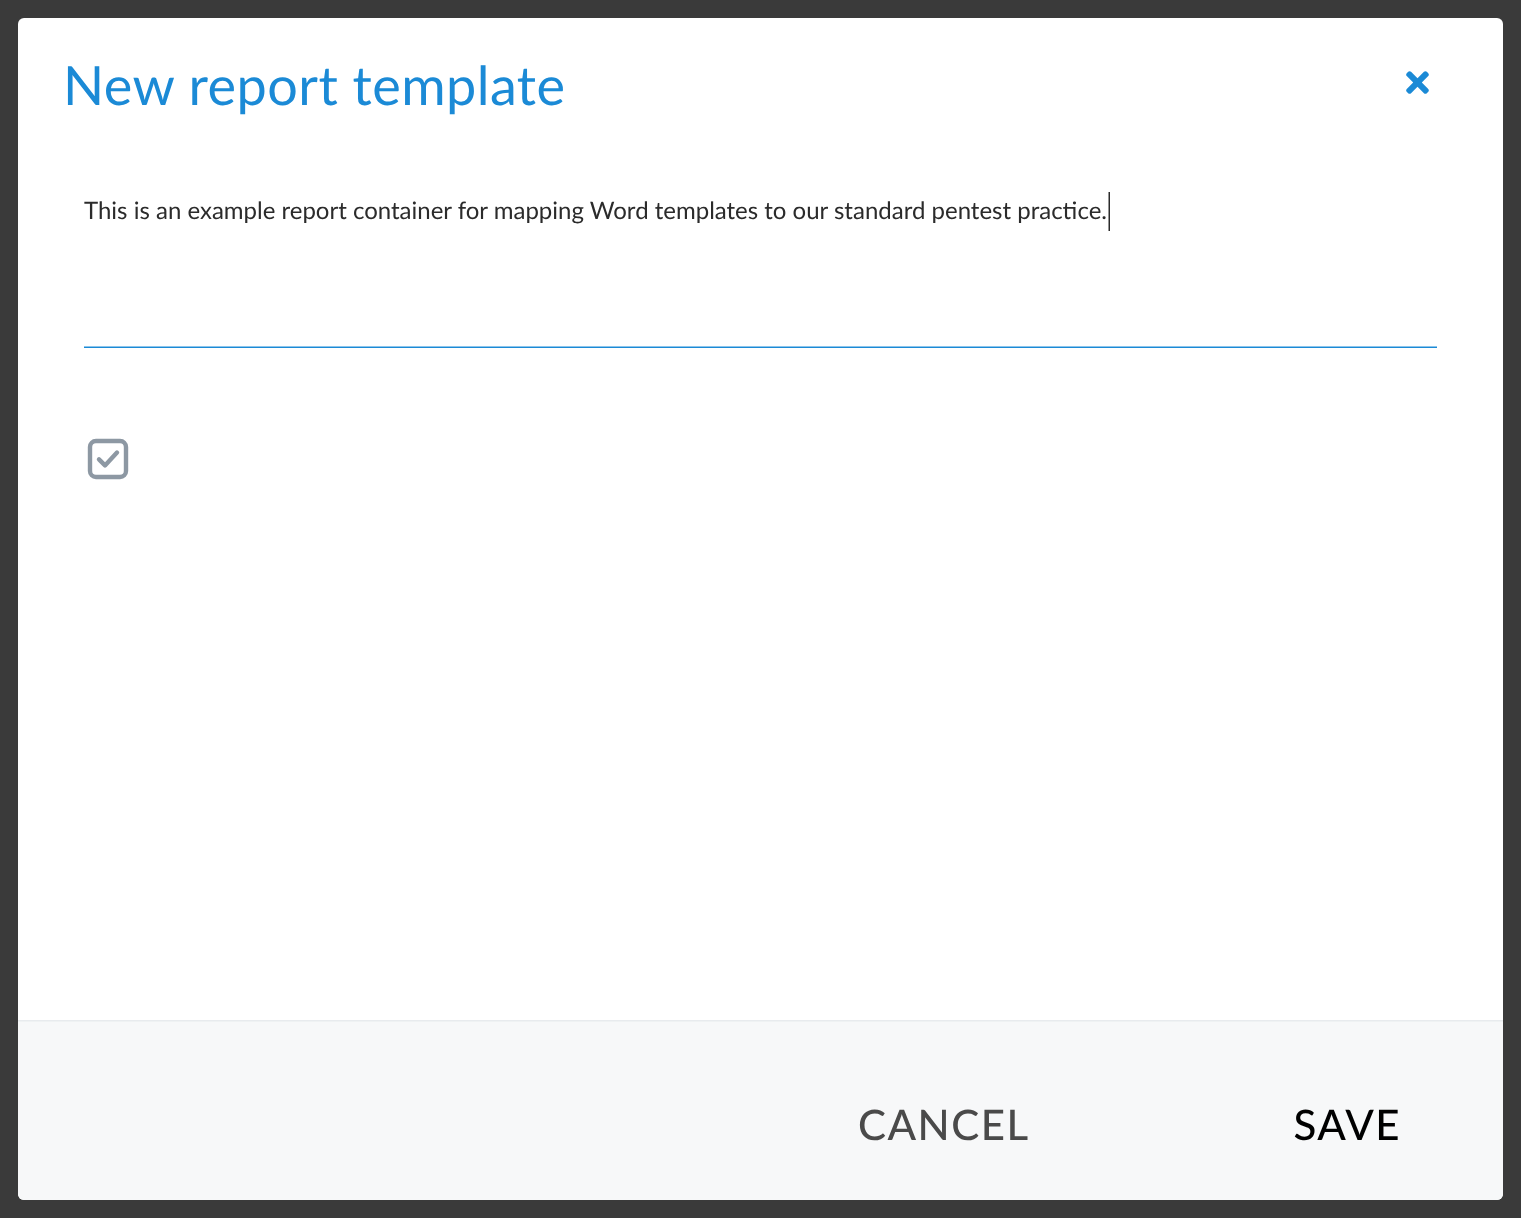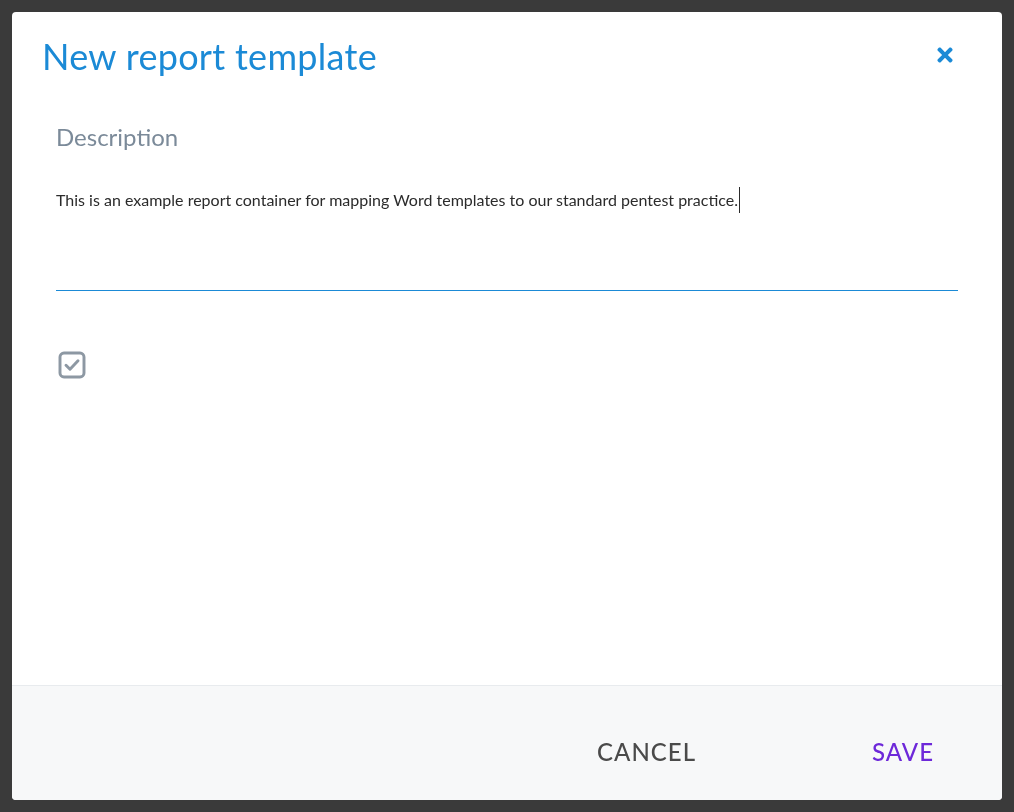--- a/index.html
+++ b/index.html
@@ -119,33 +119,33 @@
       background: #f7f8f9;
       border-top: 1px solid #e8ebee;
       padding: 30px 60px;
       display: flex;
       justify-content: flex-end;
       gap: 160px;
     }
     .btn {
       background: none;
       border: none;
-      font-size: 24px;
+      font-size: 28px;
       font-weight: 500;
       letter-spacing: 1px;
       cursor: pointer;
       font-family: inherit;
       padding: 4px 8px;
       margin-top: 17px;
     }
     .btn-cancel {
       color: #4a4a4a;
     }
     .btn-save {
-      color: #6d28d9;
+      color: #000000;
     }
     .caret::after {
       content: "";
       display: inline-block;
       width: 1px;
       height: 26px;
       background: #2b2b2b;
       vertical-align: text-bottom;
       margin-left: 1px;
       position: relative;
@@ -163,21 +163,20 @@
         <svg viewBox="0 0 352 512" fill="currentColor">
           <path d="M242.7 256l100.1-100.1c12.3-12.3 12.3-32.2 0-44.5l-22.2-22.2c-12.3-12.3-32.2-12.3-44.5 0L176 189.3 75.9 89.2c-12.3-12.3-32.2-12.3-44.5 0L9.2 111.4c-12.3 12.3-12.3 32.2 0 44.5L109.3 256 9.2 356.1c-12.3 12.3-12.3 32.2 0 44.5l22.2 22.2c12.3 12.3 32.2 12.3 44.5 0L176 322.7l100.1 100.1c12.3 12.3 32.2 12.3 44.5 0l22.2-22.2c12.3-12.3 12.3-32.2 0-44.5L242.7 256z"></path>
         </svg>
       </span>
     </button>
   </div>
 
   <div class="modal-body">
 
     <div class="field-group">
-      <label class="field-label">Description</label>
       <div class="textarea-input caret" contenteditable="true" style="">This is an example report container for mapping Word templates to our standard pentest practice.</div>
     </div>
 
     <div class="field-group" style="margin-bottom:20px;">
       <span class="checkbox-wrapper">
         <span>
           <svg viewBox="0 0 24 24" fill="none" stroke="currentColor" stroke-width="2.2" stroke-linecap="round" stroke-linejoin="round">
             <rect x="3" y="3" width="18" height="18" rx="3" ry="3"></rect>
             <polyline points="7.5 12.2 10.5 15.2 16.5 8.8"></polyline>
           </svg>

